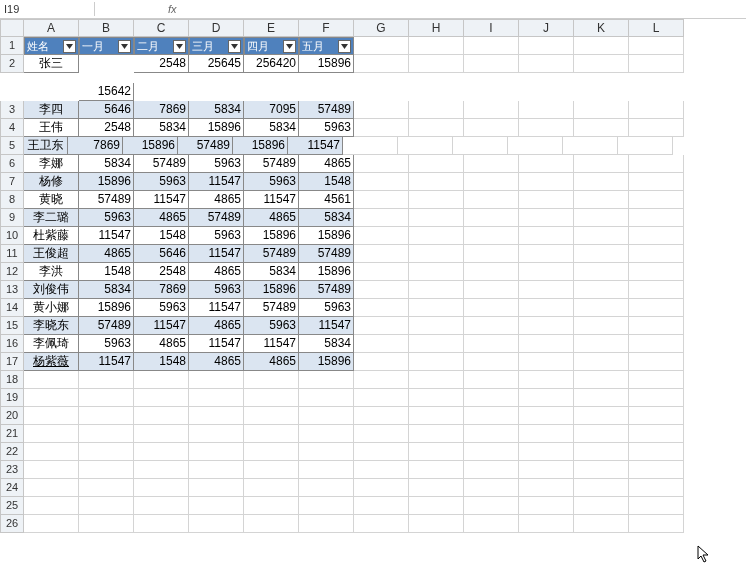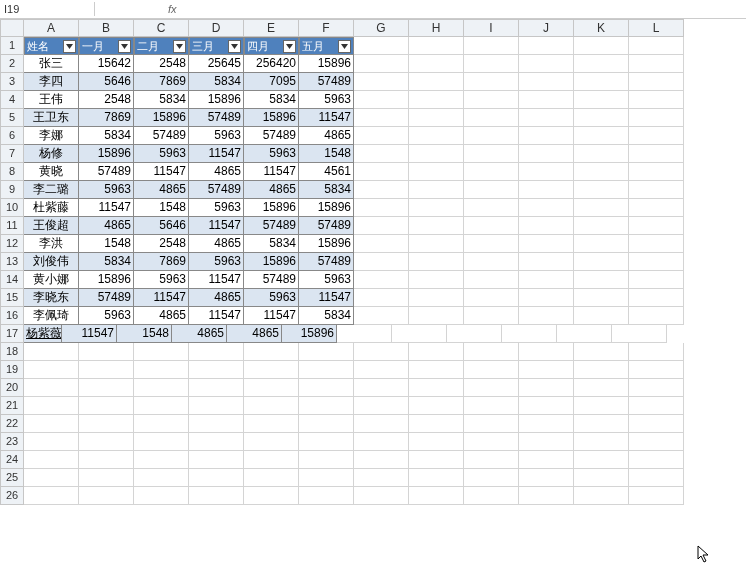--- a/index.html
+++ b/index.html
@@ -103,21 +103,21 @@
         <div class="cell" style="width: 55px;"></div>
         <div class="cell" style="width: 55px;"></div>
         <div class="cell" style="width: 55px;"></div>
         <div class="cell" style="width: 55px;"></div>
         <div class="cell" style="width: 55px;"></div>
         <div class="cell" style="width: 55px;"></div>
       </div>
       <div class="row">
         <div class="row-h">2</div>
         <div class="cell name-cell band-odd" style="width: 55px;">张三</div>
-        <div class="cell data-cell band-odd" style="width: 55px;">15642</div>
+        <div class="cell data-cell band-odd" style="width: 55px; margin-top: 28px;">15642</div>
         <div class="cell data-cell band-odd" style="width: 55px;">2548</div>
         <div class="cell data-cell band-odd" style="width: 55px;">25645</div>
         <div class="cell data-cell band-odd" style="width: 55px;">256420</div>
         <div class="cell data-cell band-odd" style="width: 55px;">15896</div>
         <div class="cell" style="width: 55px;"></div>
         <div class="cell" style="width: 55px;"></div>
         <div class="cell" style="width: 55px;"></div>
         <div class="cell" style="width: 55px;"></div>
         <div class="cell" style="width: 55px;"></div>
         <div class="cell" style="width: 55px;"></div>
@@ -147,21 +147,21 @@
         <div class="cell data-cell band-odd" style="width: 55px;">5963</div>
         <div class="cell" style="width: 55px;"></div>
         <div class="cell" style="width: 55px;"></div>
         <div class="cell" style="width: 55px;"></div>
         <div class="cell" style="width: 55px;"></div>
         <div class="cell" style="width: 55px;"></div>
         <div class="cell" style="width: 55px;"></div>
       </div>
       <div class="row">
         <div class="row-h">5</div>
-        <div class="cell name-cell band-even" style="width: 55px;">王卫东</div>
+        <div class="cell name-cell band-even" style="width: 44px;">王卫东</div>
         <div class="cell data-cell band-even" style="width: 55px;">7869</div>
         <div class="cell data-cell band-even" style="width: 55px;">15896</div>
         <div class="cell data-cell band-even" style="width: 55px;">57489</div>
         <div class="cell data-cell band-even" style="width: 55px;">15896</div>
         <div class="cell data-cell band-even" style="width: 55px;">11547</div>
         <div class="cell" style="width: 55px;"></div>
         <div class="cell" style="width: 55px;"></div>
         <div class="cell" style="width: 55px;"></div>
         <div class="cell" style="width: 55px;"></div>
         <div class="cell" style="width: 55px;"></div>
@@ -327,21 +327,21 @@
         <div class="cell data-cell band-odd" style="width: 55px;">5834</div>
         <div class="cell" style="width: 55px;"></div>
         <div class="cell" style="width: 55px;"></div>
         <div class="cell" style="width: 55px;"></div>
         <div class="cell" style="width: 55px;"></div>
         <div class="cell" style="width: 55px;"></div>
         <div class="cell" style="width: 55px;"></div>
       </div>
       <div class="row">
         <div class="row-h">17</div>
-        <div class="cell name-cell band-even" style="width: 38px; text-decoration: underline;">杨紫薇</div>
+        <div class="cell name-cell band-even" style="width: 55px; text-decoration: underline;">杨紫薇</div>
         <div class="cell data-cell band-even" style="width: 55px;">11547</div>
         <div class="cell data-cell band-even" style="width: 55px;">1548</div>
         <div class="cell data-cell band-even" style="width: 55px;">4865</div>
         <div class="cell data-cell band-even" style="width: 55px;">4865</div>
         <div class="cell data-cell band-even" style="width: 55px;">15896</div>
         <div class="cell" style="width: 55px;"></div>
         <div class="cell" style="width: 55px;"></div>
         <div class="cell" style="width: 55px;"></div>
         <div class="cell" style="width: 55px;"></div>
         <div class="cell" style="width: 55px;"></div>

